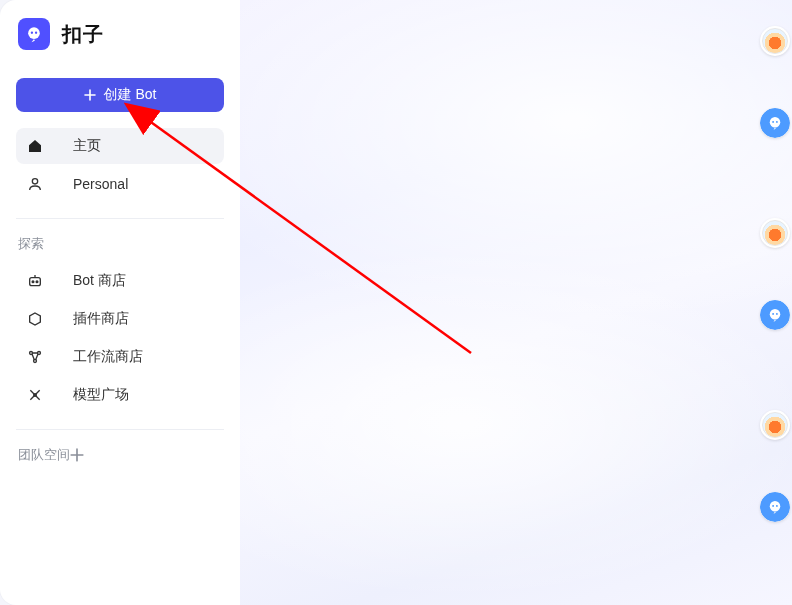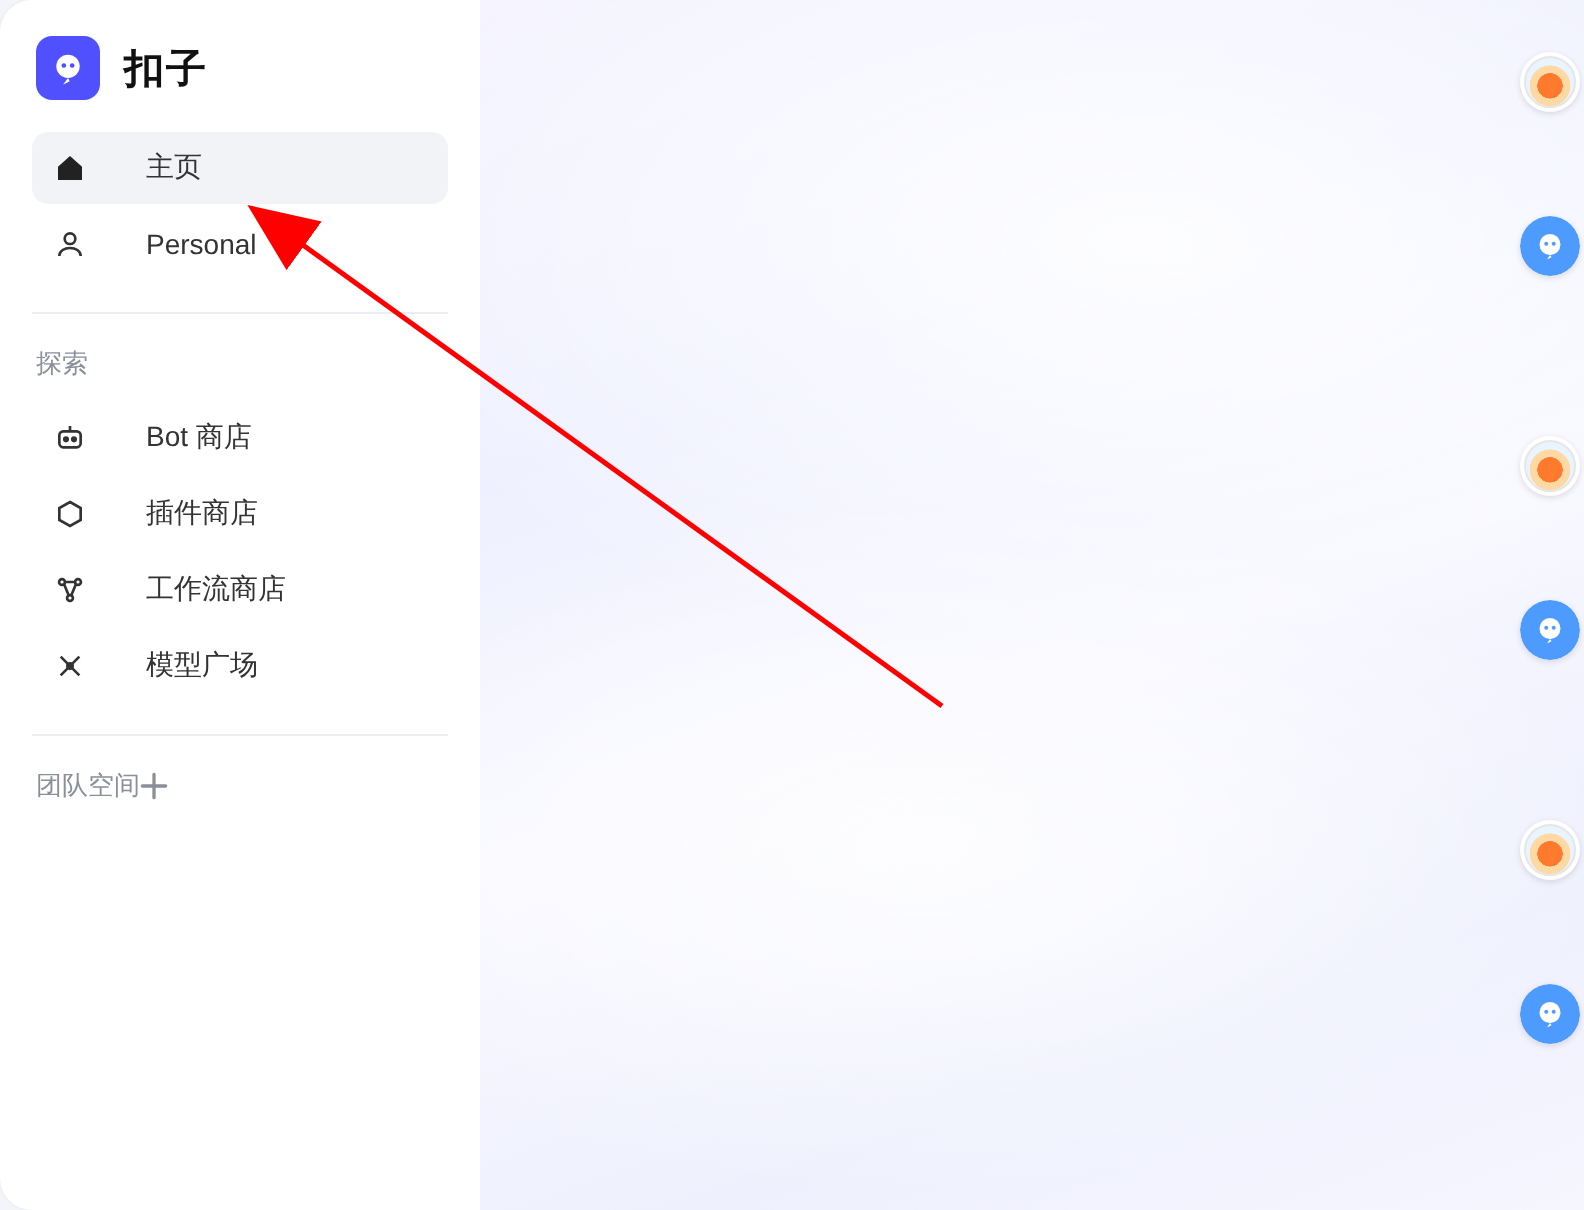--- a/index.html
+++ b/index.html
@@ -9,21 +9,21 @@
   
   .sidebar {
     width: 240px; height: 100%;
     background: #ffffff;
     border-radius: 16px 0 0 16px;
     padding: 18px 16px 16px 16px;
     display: flex; flex-direction: column;
     box-shadow: 0 0 0 1px rgba(0,0,0,0.02);
     position: relative;
   }
-  .brand { display: flex; align-items: center; gap: 12px; margin-bottom: 16px; padding-left: 2px; text-align: right;}
+  .brand { display: flex; align-items: center; gap: 12px; margin-bottom: 28px; padding-left: 2px; text-align: right;}
   .brand-logo {
     width: 32px; height: 32px; border-radius: 8px;
     background: #5050ff;
     display: flex; align-items: center; justify-content: center;
   }
   .brand-name { font-size: 20px; font-weight: 700; color: #111; letter-spacing: 1px;}
   .create-btn {
     width: 100%; height: 34px;
     background: #4d53e8; color: #fff;
     border: none; border-radius: 8px;
@@ -106,20 +106,28 @@
         <svg width="20" height="20" viewBox="0 0 24 24" fill="none">
           <circle cx="12" cy="11" r="7" fill="#fff"></circle>
           <circle cx="9.5" cy="10.5" r="1.4" fill="#5050ff"></circle>
           <circle cx="14.5" cy="10.5" r="1.4" fill="#5050ff"></circle>
           <path d="M12 18 L9 22 L13 20 Z" fill="#fff"></path>
         </svg>
       </div>
       <div class="brand-name">扣子</div>
     </div>
 
+    <button class="create-btn">
+      <span class="plus">
+        <svg width="12" height="12" viewBox="0 0 12 12">
+            <path d="M6 1v10M1 6h10" stroke="#fff" stroke-width="1.6" stroke-linecap="round"></path>
+          </svg>
+      </span>
+      <span>创建 Bot</span>
+    </button>
 
     <div class="nav-list">
       <div class="nav-item active">
         <span class="nav-icon">
           <svg width="16" height="16" viewBox="0 0 24 24">
               <path d="M3 11 L12 3 L21 11 V21 H3 Z" fill="#222"></path>
             </svg>
         </span>
         <span>主页</span>
       </div>

